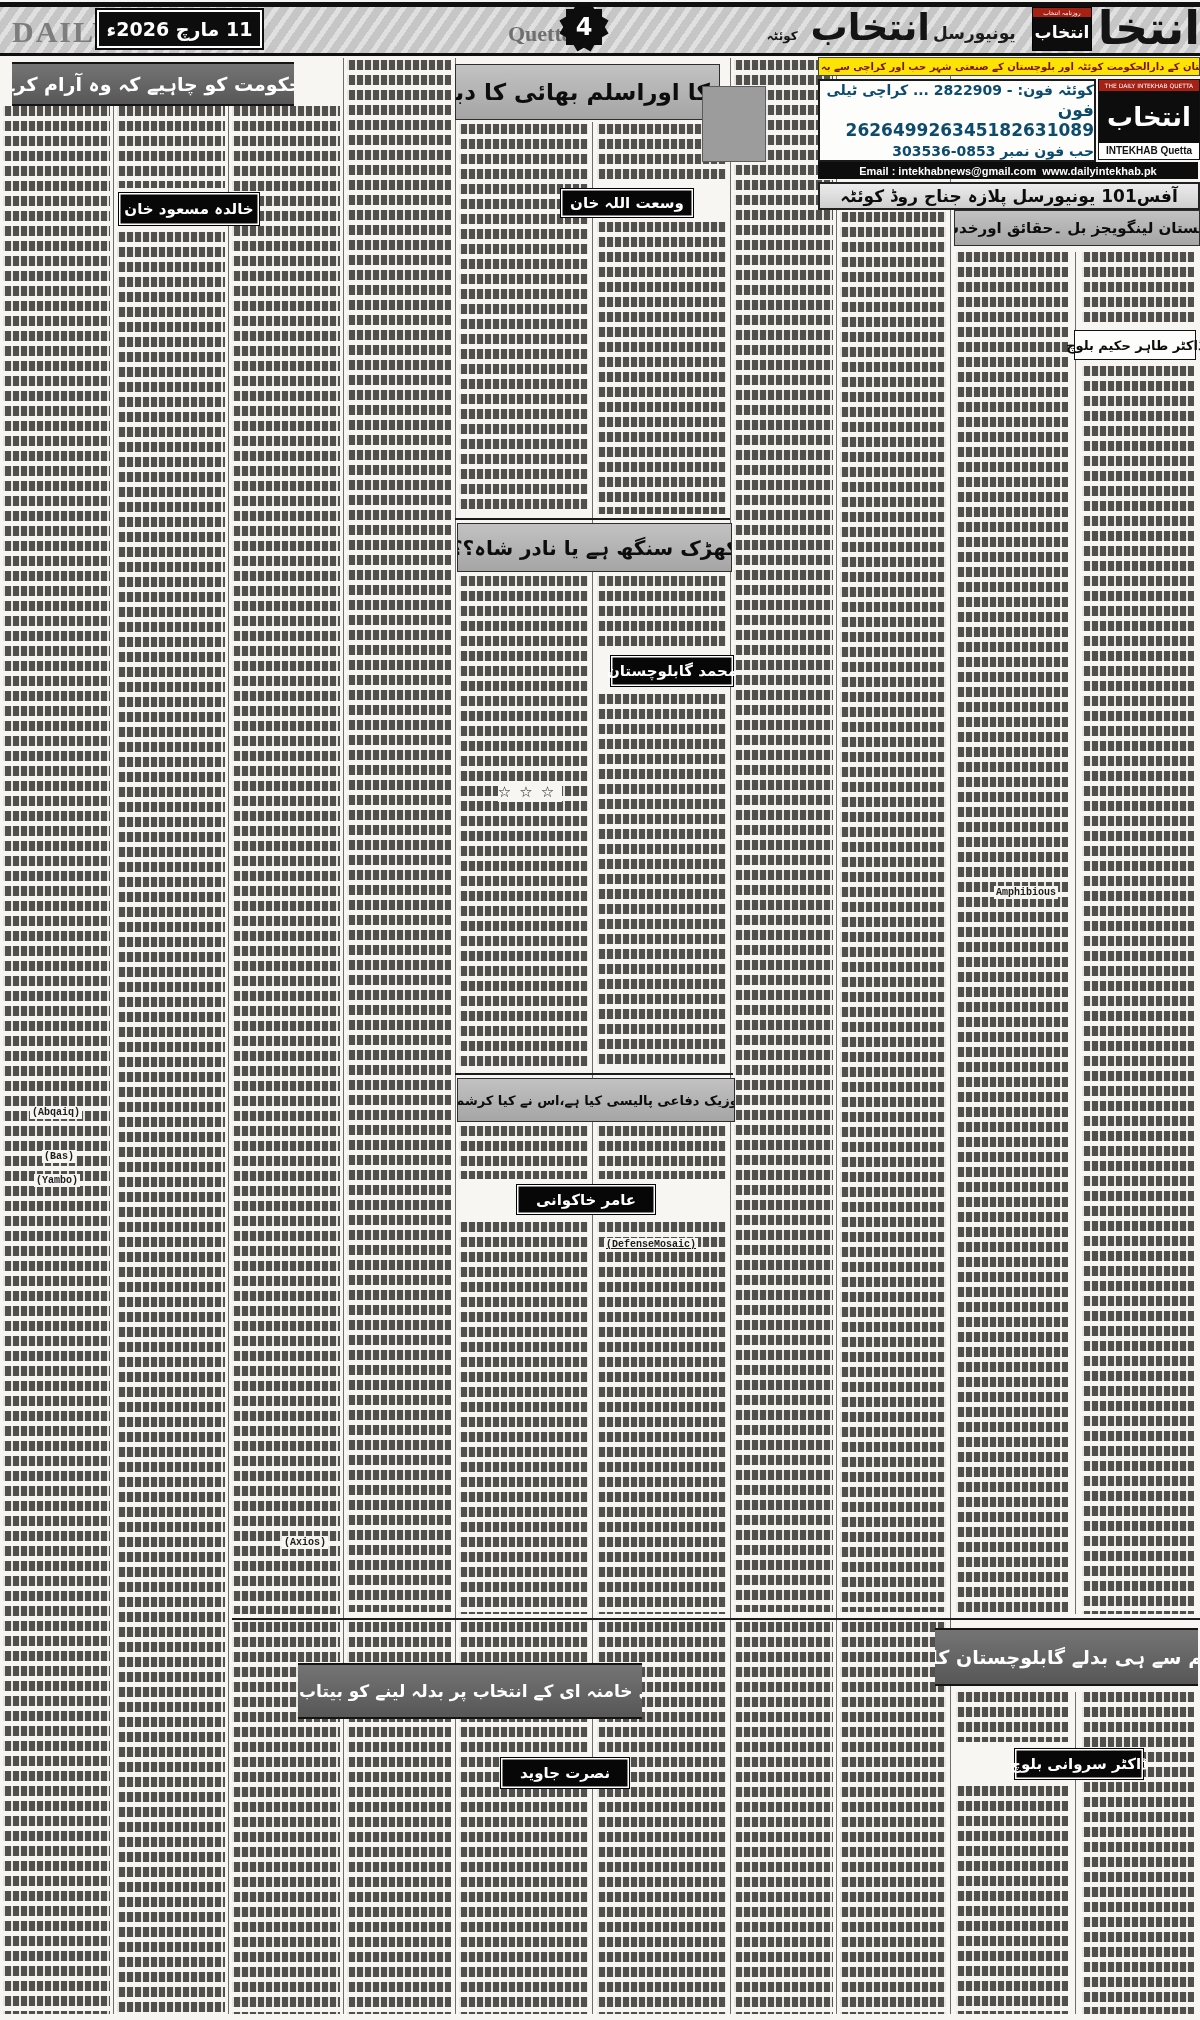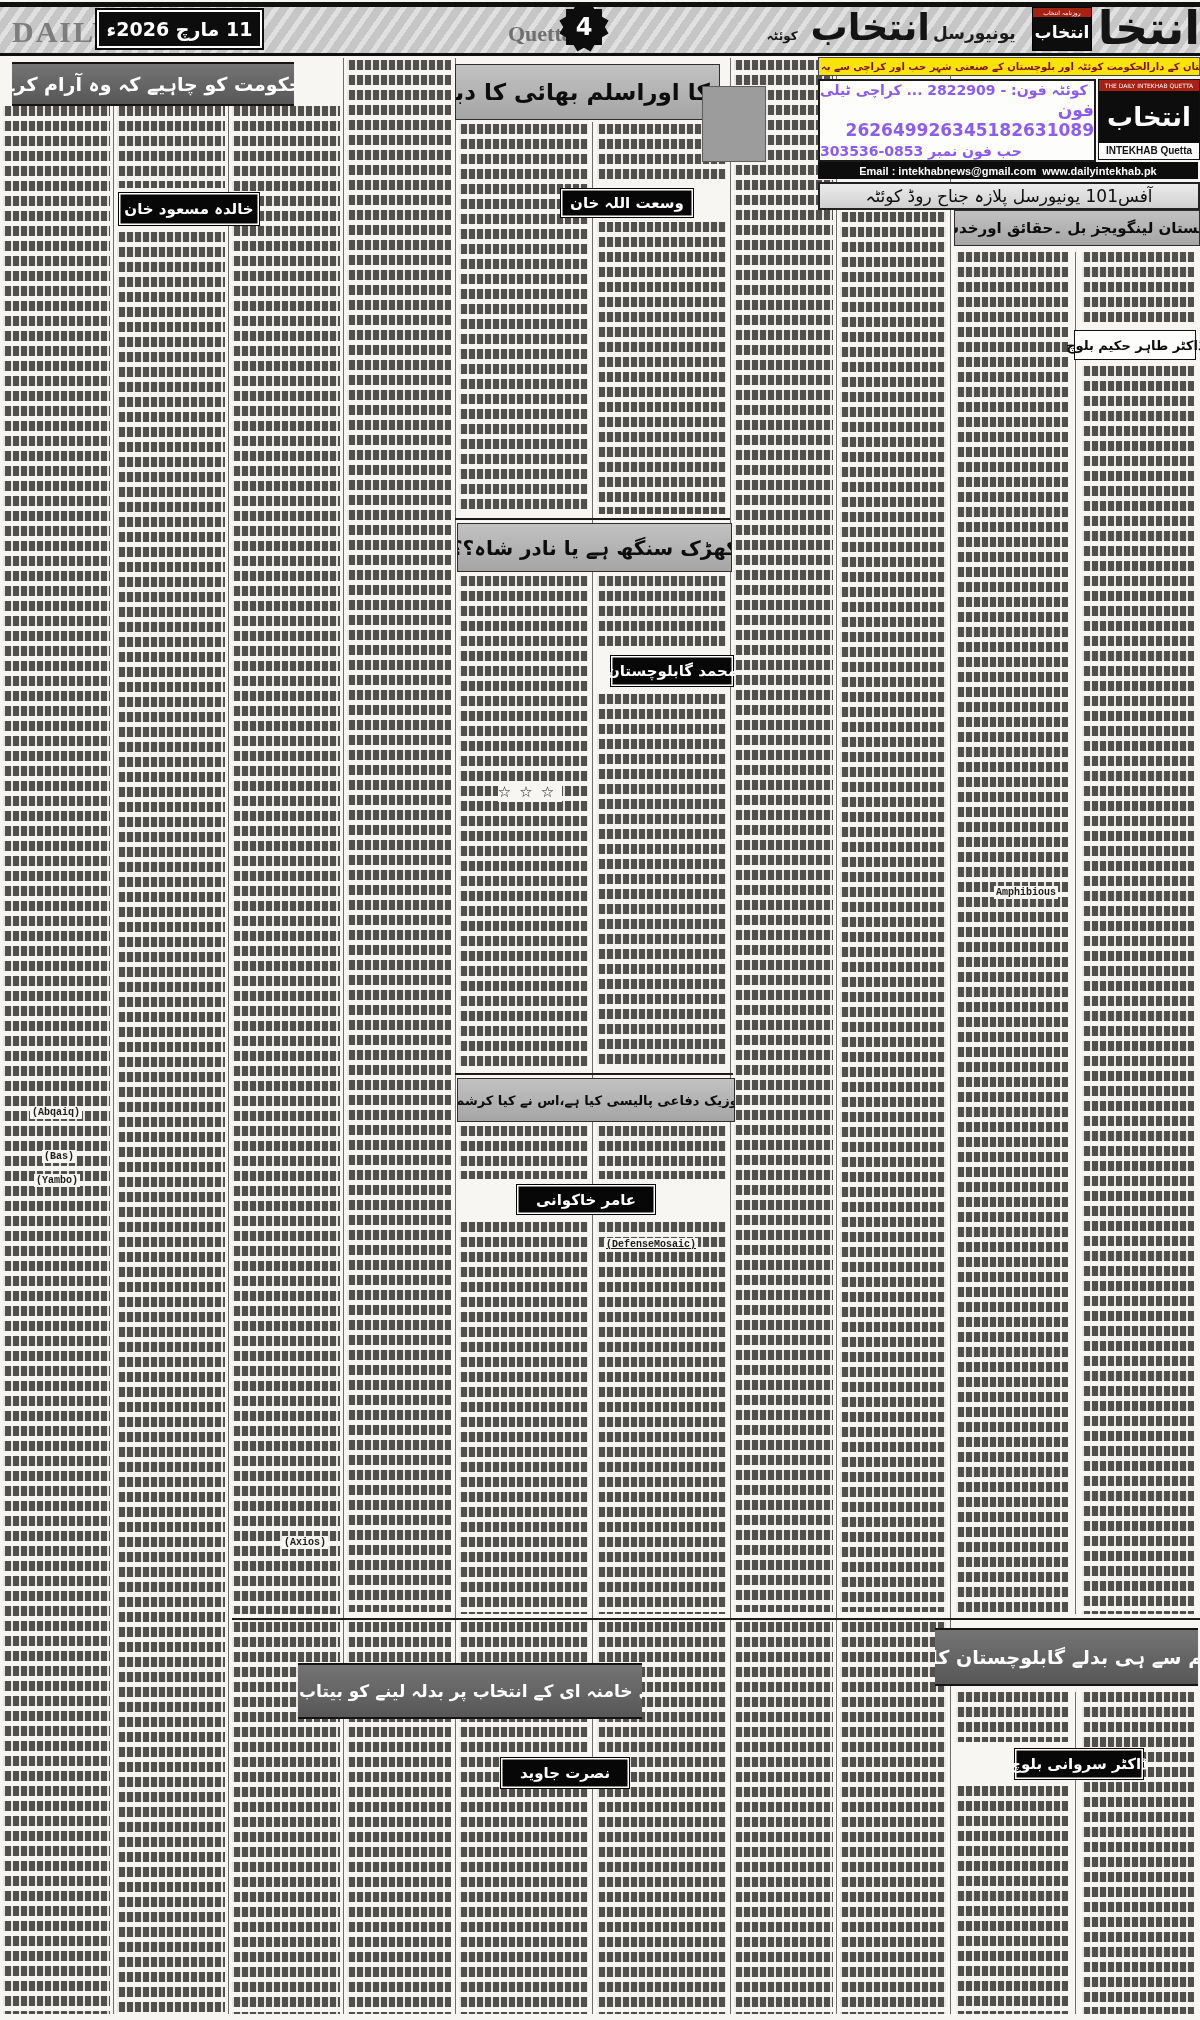--- a/index.html
+++ b/index.html
@@ -31,34 +31,34 @@
   .minilogo{left:1032px;top:0px;width:58px;height:42px;background:#0d0d0d;border:1px solid #000;z-index:6;}
   .minilogo .red{height:9px;background:#a62014;color:#fff;font-size:6px;line-height:9px;text-align:center;overflow:hidden;}
   .minilogo .ur{color:#fff;font-size:17px;font-weight:bold;text-align:center;line-height:30px;direction:rtl;}
   .cornerur{left:1096px;top:-6px;width:104px;height:50px;overflow:hidden;font-size:46px;
     font-weight:bold;color:#141414;direction:rtl;white-space:nowrap;}
   
   .yellowbar{left:818px;top:57px;width:380px;height:17px;background:#fbe306;border:1px solid #444;
     color:#7c1212;font-size:10px;font-weight:bold;direction:rtl;display:flex;align-items:center;
     justify-content:center;white-space:nowrap;overflow:hidden;z-index:4;}
   .phonebox{left:818px;top:79px;width:274px;height:79px;background:#fdfdfb;border:2px solid #1a1a1a;
-    display:flex;flex-direction:column;align-items:flex-end;justify-content:space-around;
-    direction:rtl;font-weight:bold;color:#8b5cf6;z-index:4;}
+    display:flex;flex-direction:column;align-items:flex-start;justify-content:space-around;
+    direction:rtl;font-weight:bold;color:#0c4a6e;z-index:4;}
   .phonebox .l1{font-size:14px;} .phonebox .l2{font-size:17px;letter-spacing:.5px;} .phonebox .l3{font-size:14px;}
   .biglogo{left:1098px;top:79px;width:100px;height:79px;border:1px solid #111;z-index:4;background:#fff;}
   .biglogo .red{height:11px;background:#a62014;color:#fff;font-size:6px;line-height:11px;text-align:center;overflow:hidden;}
   .biglogo .blk{height:52px;background:#0d0d0d;color:#fff;font-size:26px;font-weight:bold;
     text-align:center;line-height:52px;direction:rtl;}
   .biglogo .cap{height:16px;background:#fff;color:#111;font-size:10px;font-weight:bold;
     text-align:center;line-height:16px;font-family:"Liberation Sans",sans-serif;}
   .emailbar{left:818px;top:162px;width:380px;height:17px;background:#0d0d0d;color:#fff;
     font-family:"Liberation Sans",sans-serif;font-size:11px;font-weight:bold;display:flex;
     align-items:center;justify-content:center;gap:6px;white-space:nowrap;z-index:4;}
   .addrbar{left:818px;top:182px;width:378px;height:24px;background:linear-gradient(#ececec,#cfcfcf);
-    border:2px solid #222;color:#0c0c0c;font-size:17px;font-weight:normal;direction:rtl;
+    border:2px solid #222;color:#0c0c0c;font-size:17px;font-weight:bold;direction:rtl;
     display:flex;align-items:center;justify-content:center;white-space:nowrap;z-index:4;}
   
   .band{display:flex;align-items:center;justify-content:center;font-weight:bold;direction:rtl;
     white-space:nowrap;overflow:hidden;z-index:3;}
   .band-gray{background:linear-gradient(#c2c2c2,#a5a5a5);border:1px solid #2e2e2e;color:#0d0d0d;}
   .band-dark{background:linear-gradient(#747474,#575757);border-top:2px solid #141414;
     border-bottom:2px solid #141414;color:#fff;}
   .byline{background:#070707;color:#fff;font-size:15px;font-weight:bold;direction:rtl;
     display:flex;align-items:center;justify-content:center;white-space:nowrap;
     box-shadow:inset 0 0 0 1.5px #fff;border:1px solid #000;z-index:3;}

